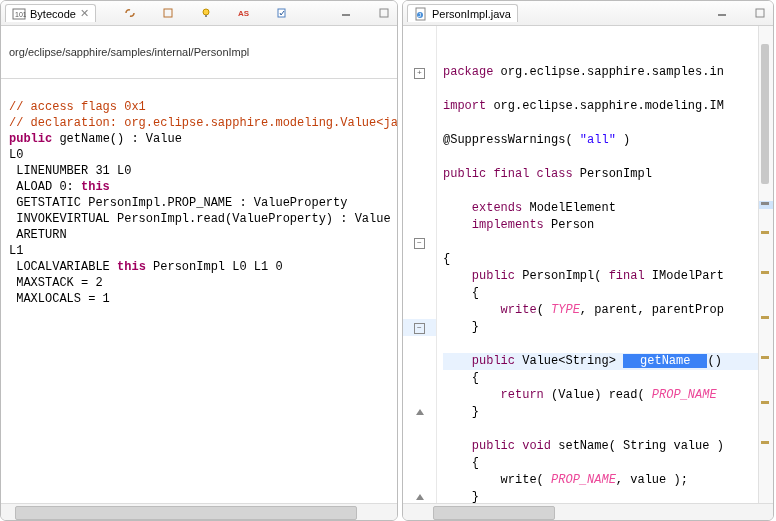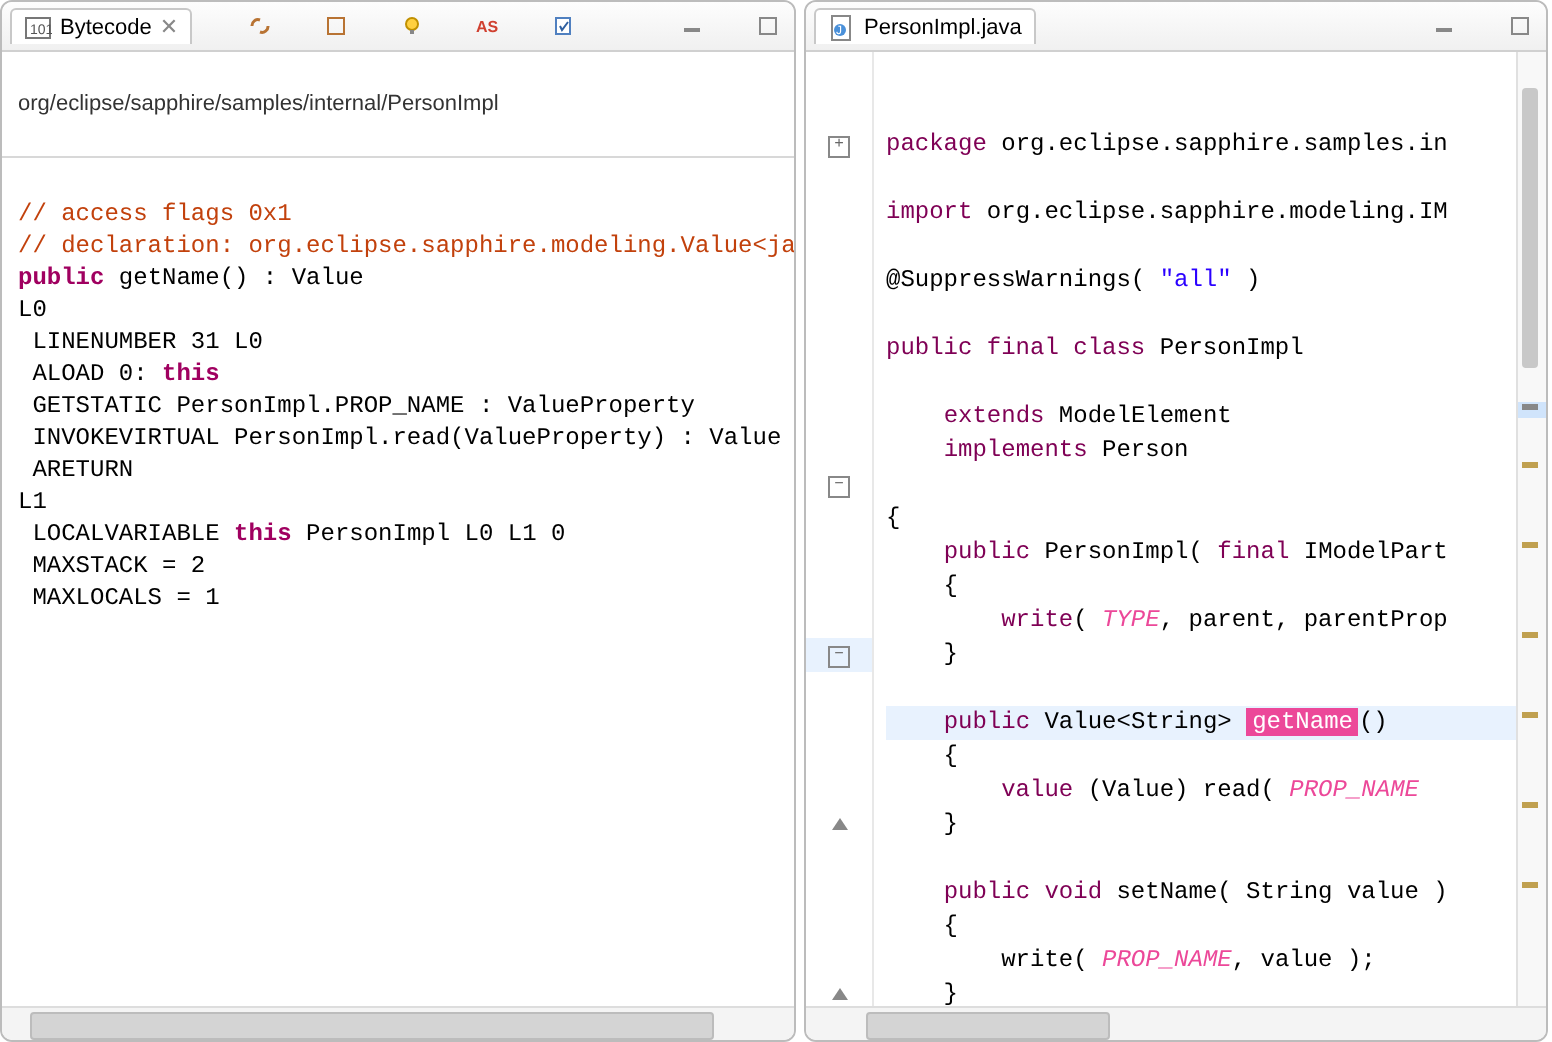--- a/index.html
+++ b/index.html
@@ -162,23 +162,23 @@
     padding: 4px 0 4px 6px;
     white-space: pre;
     overflow: hidden;
     position: relative;
   }
   .hl-line {
     background: #e8f2fe;
     display: block;
   }
   .sel {
-    background: #ec4899;
+    background: #3b82f6;
     color: #fff;
-    padding: 0 3px;
+    padding: 0 17px;
   }
   .ov-ruler {
     width: 14px;
     background: #f8f8f8;
     border-left: 1px solid #e0e0e0;
     position: relative;
   }
   .ov-thumb {
     position: absolute;
     left: 2px;
@@ -350,21 +350,21 @@
     <span class="cm-kw2">extends</span><span> ModelElement</span>
     <span class="cm-kw2">implements</span><span> Person</span>
 
 <span>{</span>
     <span class="cm-kw2">public</span><span> PersonImpl( </span><span class="cm-kw2">final</span><span> IModelPart</span>
 <span>    {</span>
 <span>        </span><span class="cm-kw2">write</span><span>( </span><span class="cm-field">TYPE</span><span>, parent, parentProp</span>
 <span>    }</span>
 
 <span class="hl-line">    <span class="cm-kw2">public</span><span> Value&lt;String&gt; </span><span class="sel">getName</span><span>()</span></span><span>    {</span>
-<span>        </span><span class="cm-kw2">value</span><span> (Value) read( </span><span class="cm-field">PROP_NAME</span>
+<span>        </span><span class="cm-kw2">return</span><span> (Value) read( </span><span class="cm-field">PROP_NAME</span>
 <span>    }</span>
 
     <span class="cm-kw2">public void</span><span> setName( String value )</span>
 <span>    {</span>
 <span>        write( </span><span class="cm-field">PROP_NAME</span><span>, value );</span>
 <span>    }</span>
 
     
 
 

